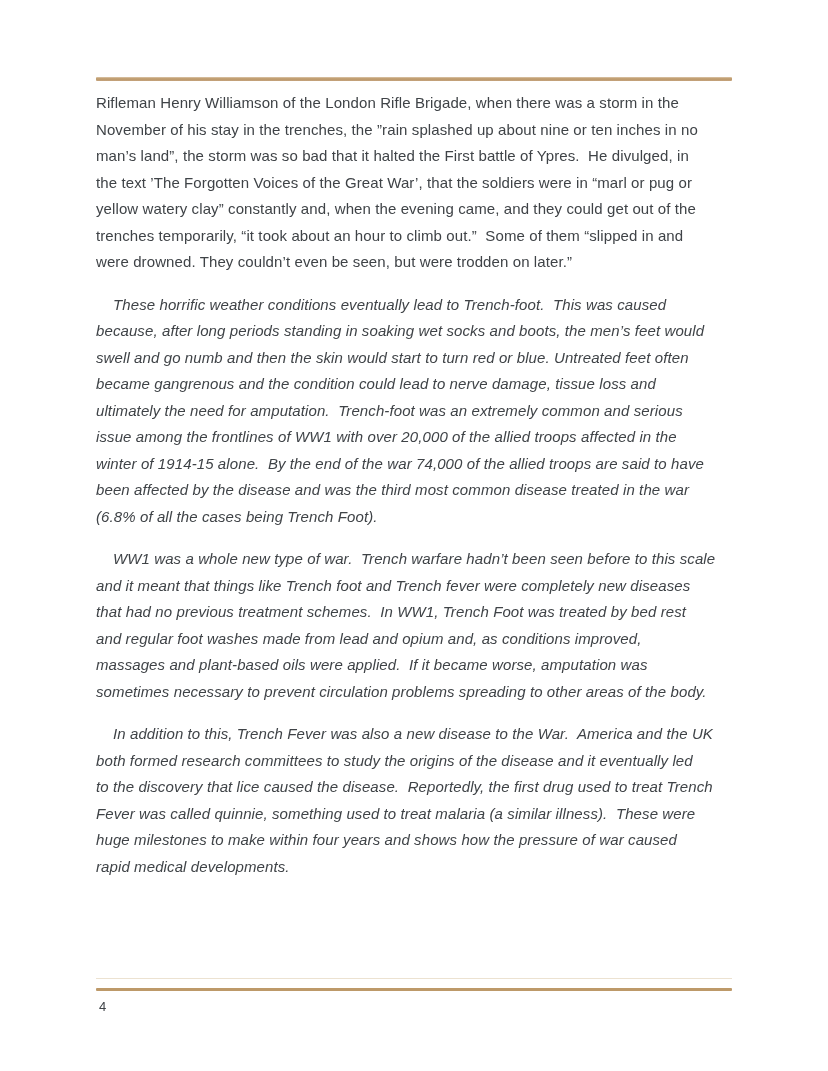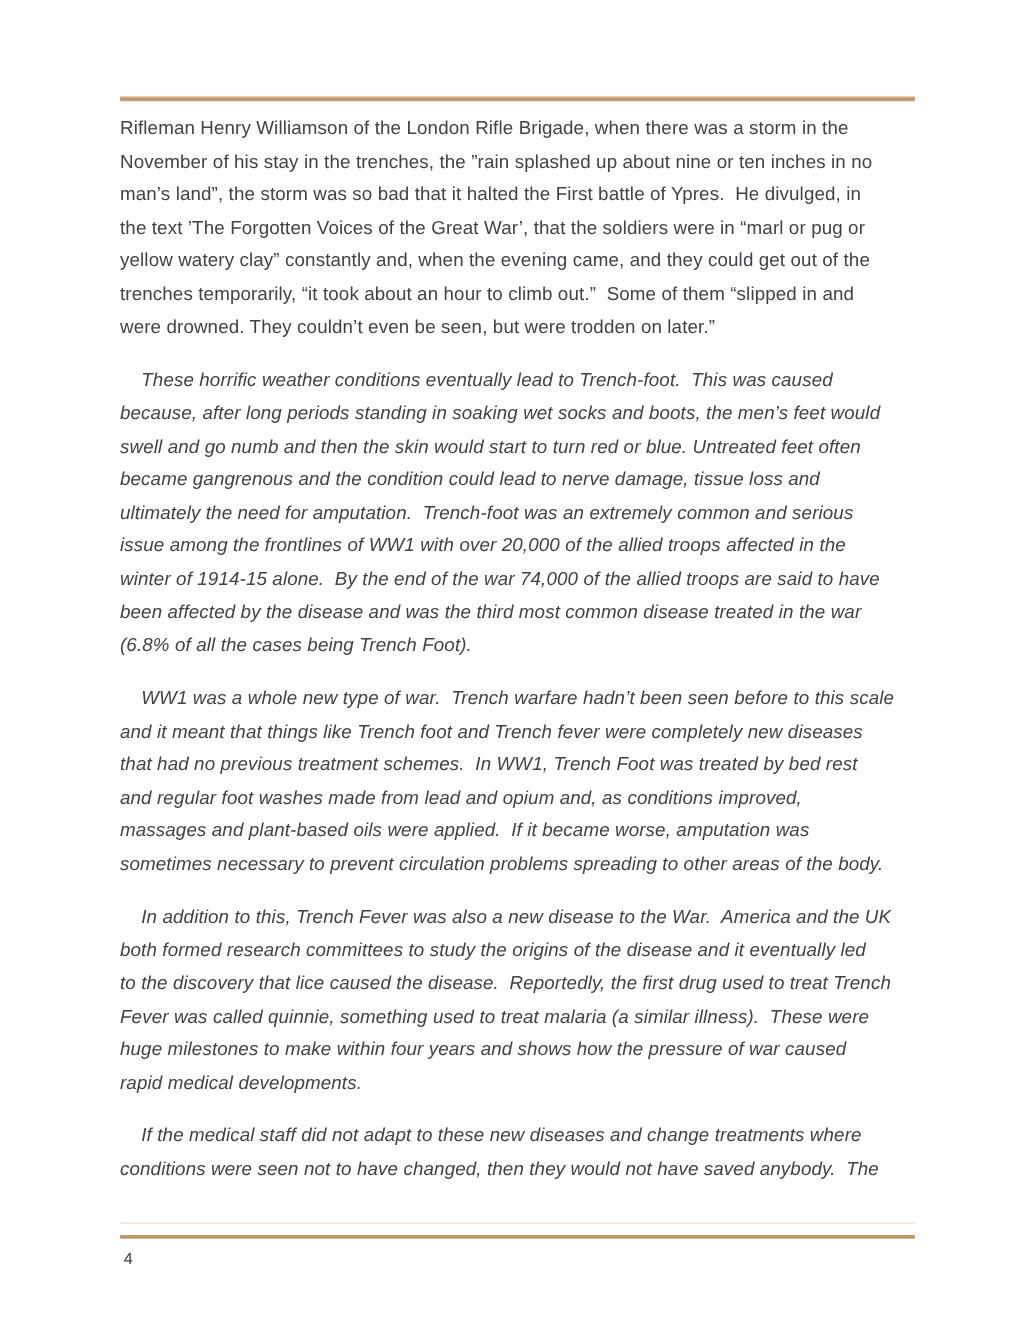--- a/index.html
+++ b/index.html
@@ -95,19 +95,17 @@
 that had no previous treatment schemes.  In WW1, Trench Foot was treated by bed rest
 and regular foot washes made from lead and opium and, as conditions improved,
 massages and plant-based oils were applied.  If it became worse, amputation was
 sometimes necessary to prevent circulation problems spreading to other areas of the body.</p>
       <p class="indent">In addition to this, Trench Fever was also a new disease to the War.  America and the UK
 both formed research committees to study the origins of the disease and it eventually led
 to the discovery that lice caused the disease.  Reportedly, the first drug used to treat Trench
 Fever was called quinnie, something used to treat malaria (a similar illness).  These were
 huge milestones to make within four years and shows how the pressure of war caused
 rapid medical developments.</p>
-      <p class="indent">If the medical staff did not adapt to these new diseases and change treatments where
-conditions were seen not to have changed, then they would not have saved anybody.  The</p>
     </div>
   <div class="footer-thin-rule"></div>
   <div class="footer-rule"></div>
   <div class="page-number">4</div>
 </div>
 
 </body></html>

